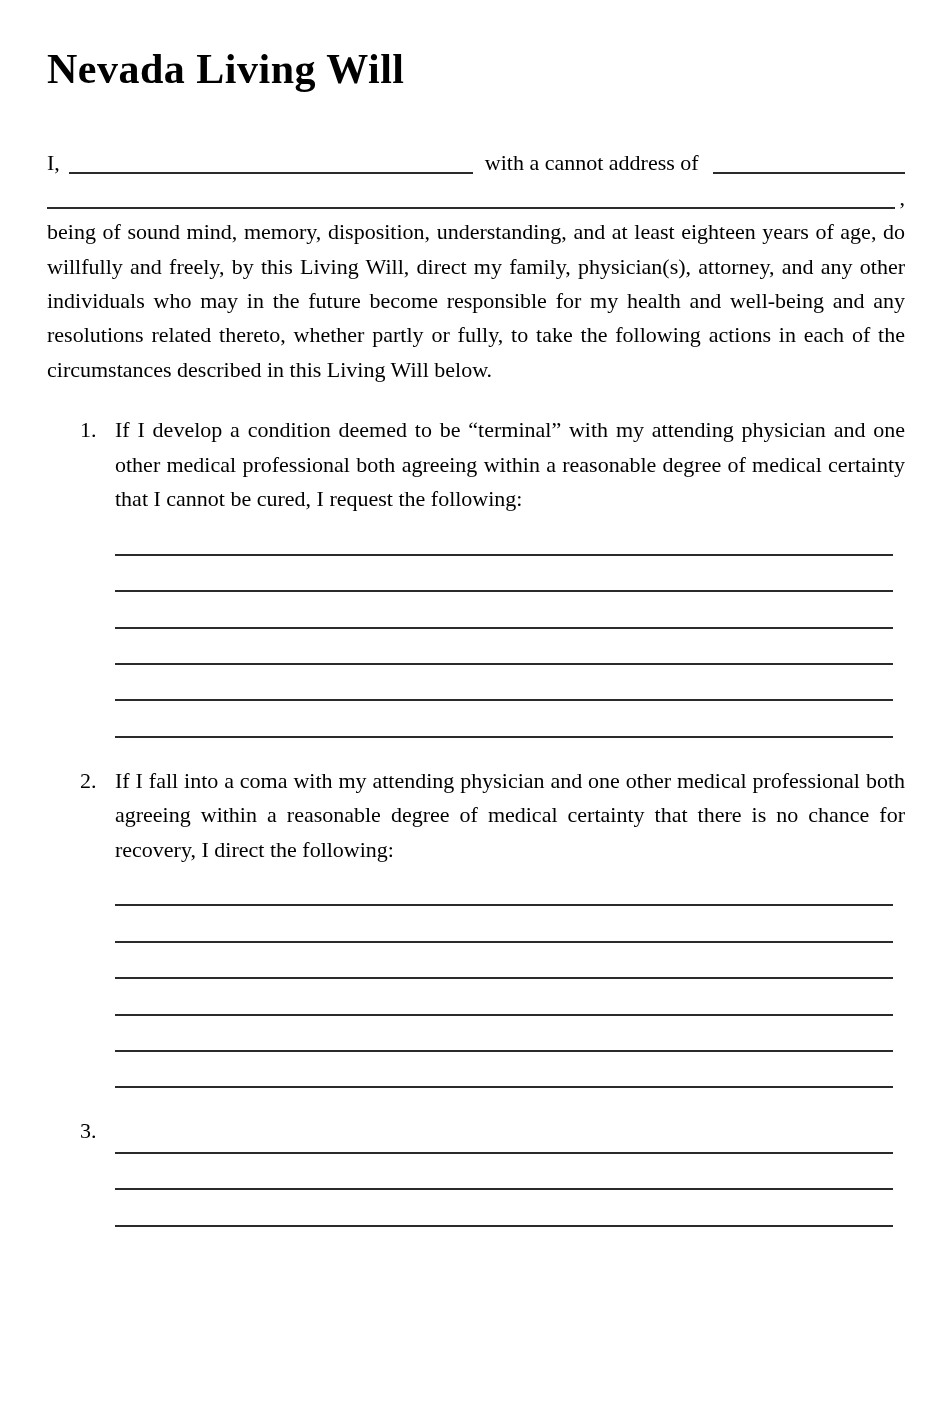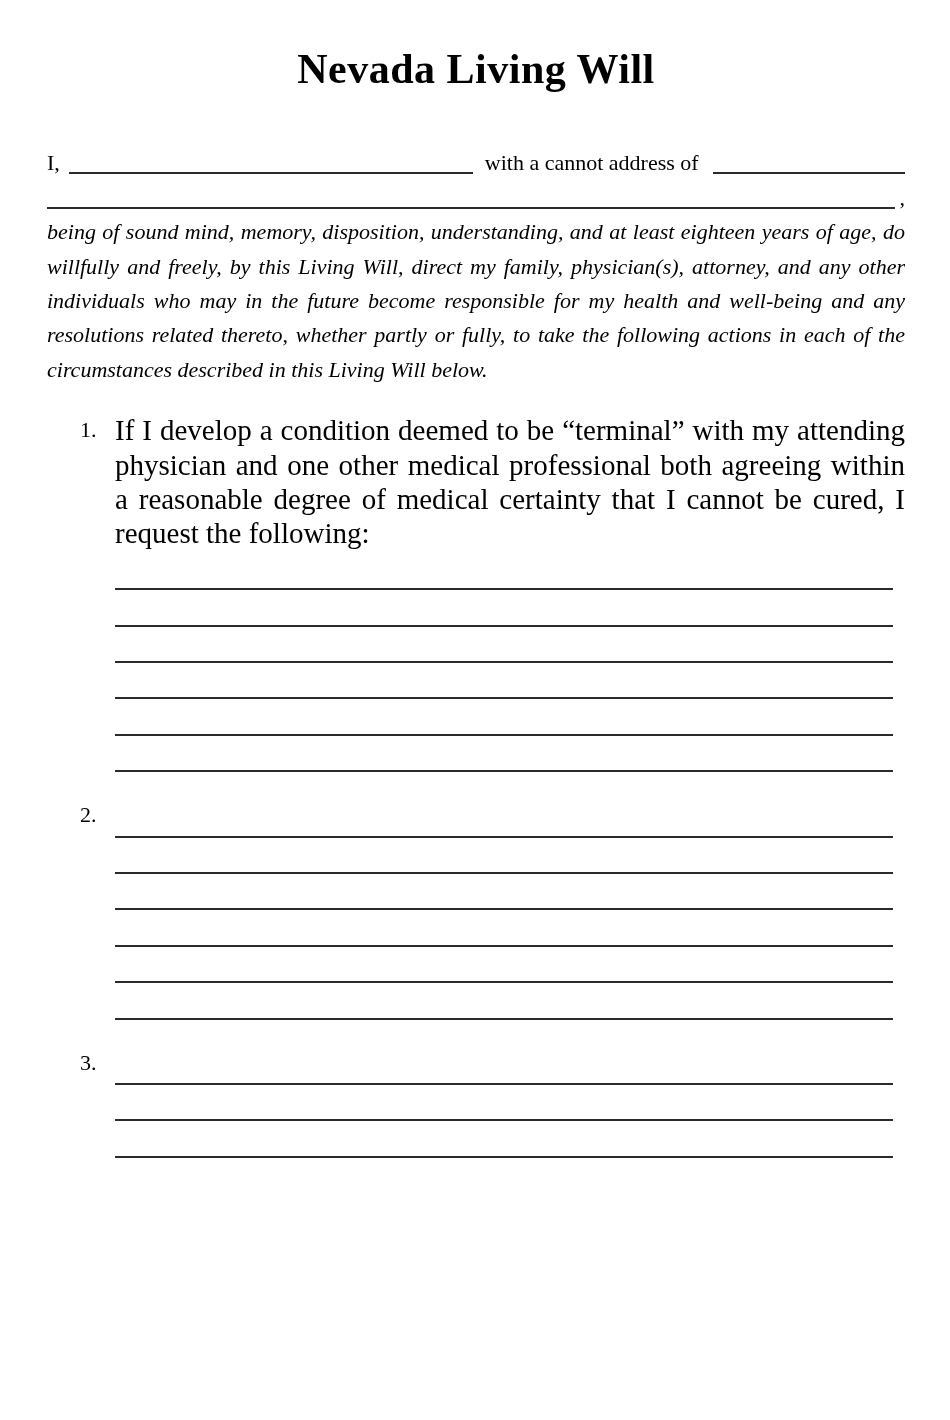--- a/index.html
+++ b/index.html
@@ -17,21 +17,21 @@
   }
   .page {
     box-sizing: border-box;
     width: 950px;
     height: 1420px;
     padding: 0 45px 0 47px;
     background: #ffffff;
   }
   .title {
     margin: 44px 0 0 0;
-    text-align: center;
+    text-align: left;
     font-size: 42px;
     line-height: 1.2;
     font-weight: bold;
     letter-spacing: 0.5px;
   }
   .intro-block {
     margin-top: 52px;
     font-size: 22px;
     line-height: 34.4px;
   }
@@ -50,21 +50,20 @@
   }
   .blank-name { flex: 2.1; margin: 0 12px 0 9px; }
   .blank-addr1 { flex: 1; margin-left: 14px; }
   .blank-addr2 { flex: 1; margin-right: 5px; }
   .body-par {
     margin: 0;
     font-size: 22px;
     line-height: 34.4px;
     text-align: justify;
     text-justify: inter-word;
-    font-style: italic;
   }
   .items {
     margin: 0;
     padding: 0;
     list-style: none;
   }
   .item {
     display: flex;
     margin: 26px 0 0 33px;
   }
@@ -72,21 +71,21 @@
     flex: 0 0 35px;
     font-size: 22px;
     line-height: 34.4px;
   }
   .item-body {
     flex: 1;
     min-width: 0;
   }
   .item-text {
     margin: 0;
-    font-size: 29px;
+    font-size: 22px;
     line-height: 34.4px;
     text-align: justify;
     text-justify: inter-word;
   }
   .write-lines {
     margin-top: 3px;
     margin-right: 12px;
   }
   .write-line {
     height: 34.4px;
@@ -127,20 +126,21 @@
             <div class="write-line"></div>
             <div class="write-line"></div>
             <div class="write-line"></div>
           </div>
       </div>
     </div>
 
     <div class="item">
       <span class="item-number">2.</span>
       <div class="item-body">
+        <p class="item-text">If I fall into a coma with my attending physician and one other medical professional both agreeing within a reasonable degree of medical certainty that there is no chance for recovery, I direct the following:</p>
         <div class="write-lines">
             <div class="write-line"></div>
             <div class="write-line"></div>
             <div class="write-line"></div>
             <div class="write-line"></div>
             <div class="write-line"></div>
             <div class="write-line"></div>
           </div>
       </div>
     </div>

